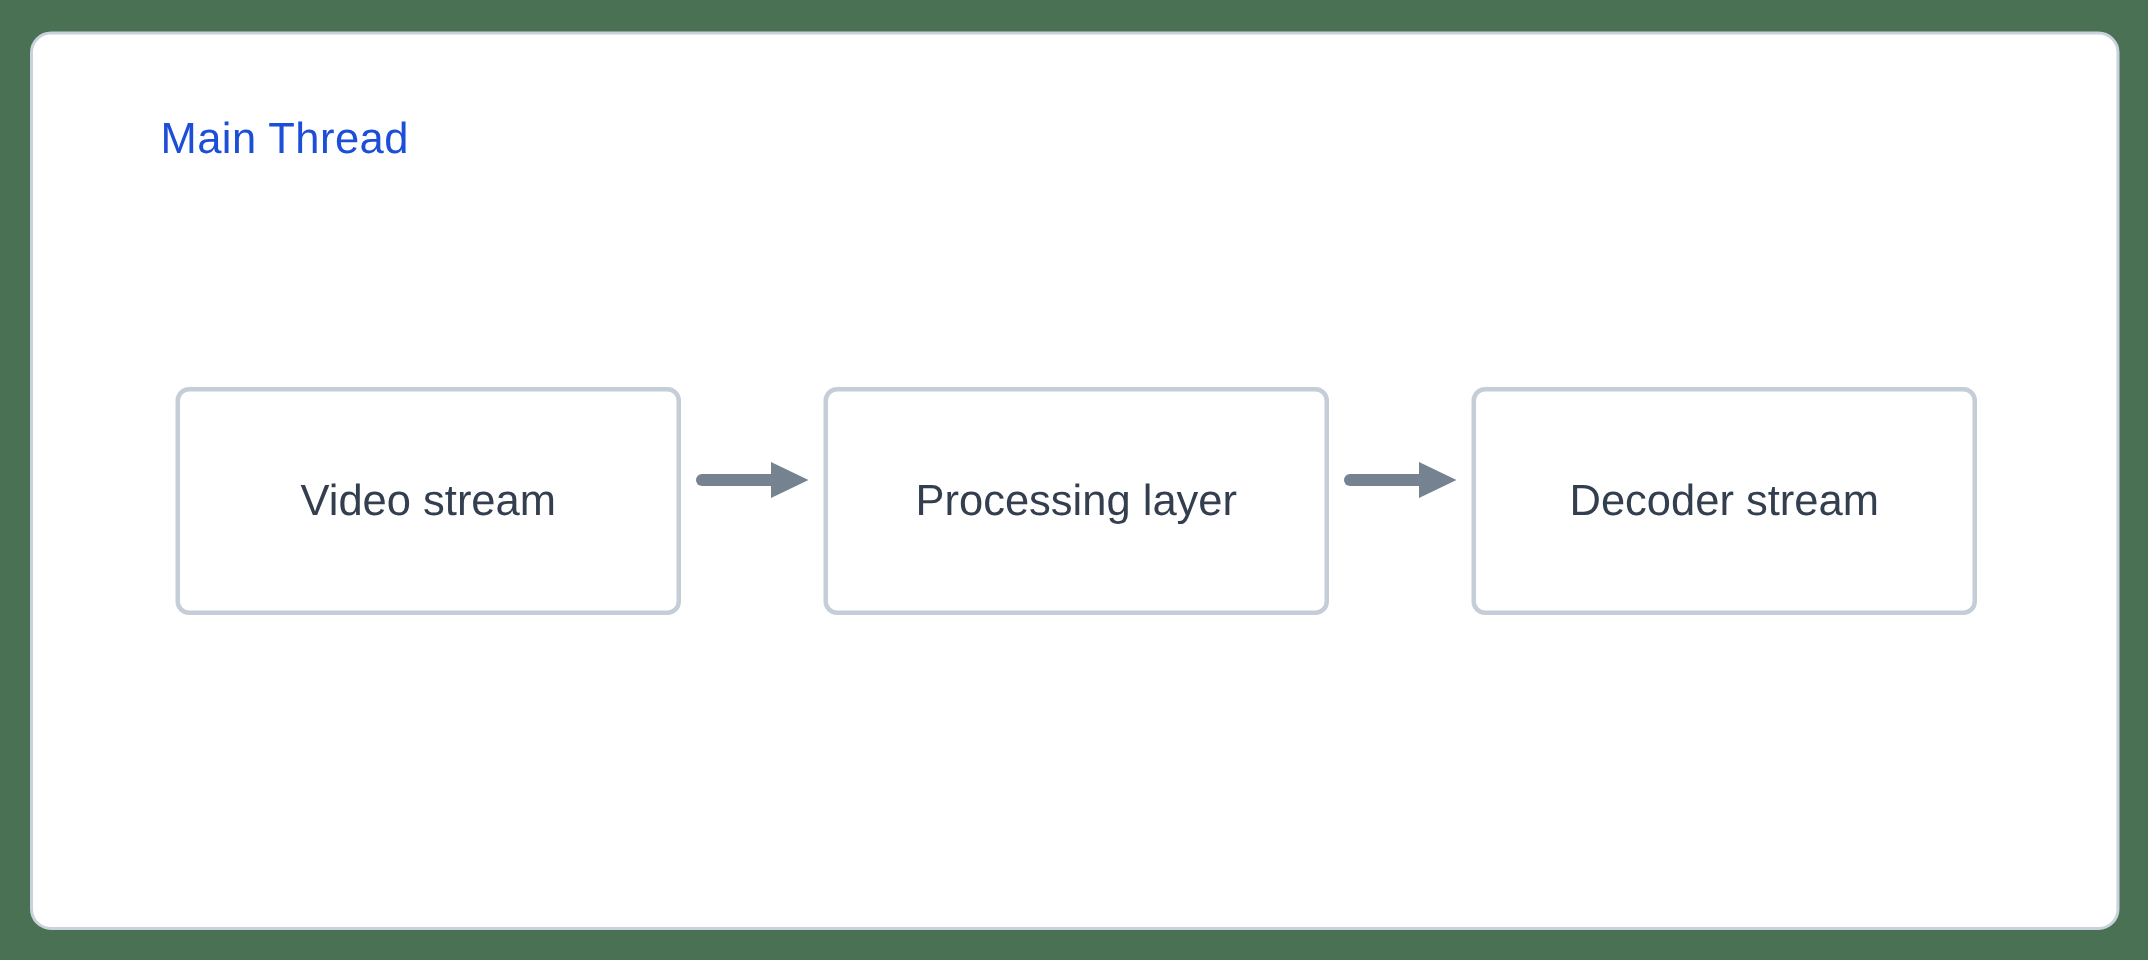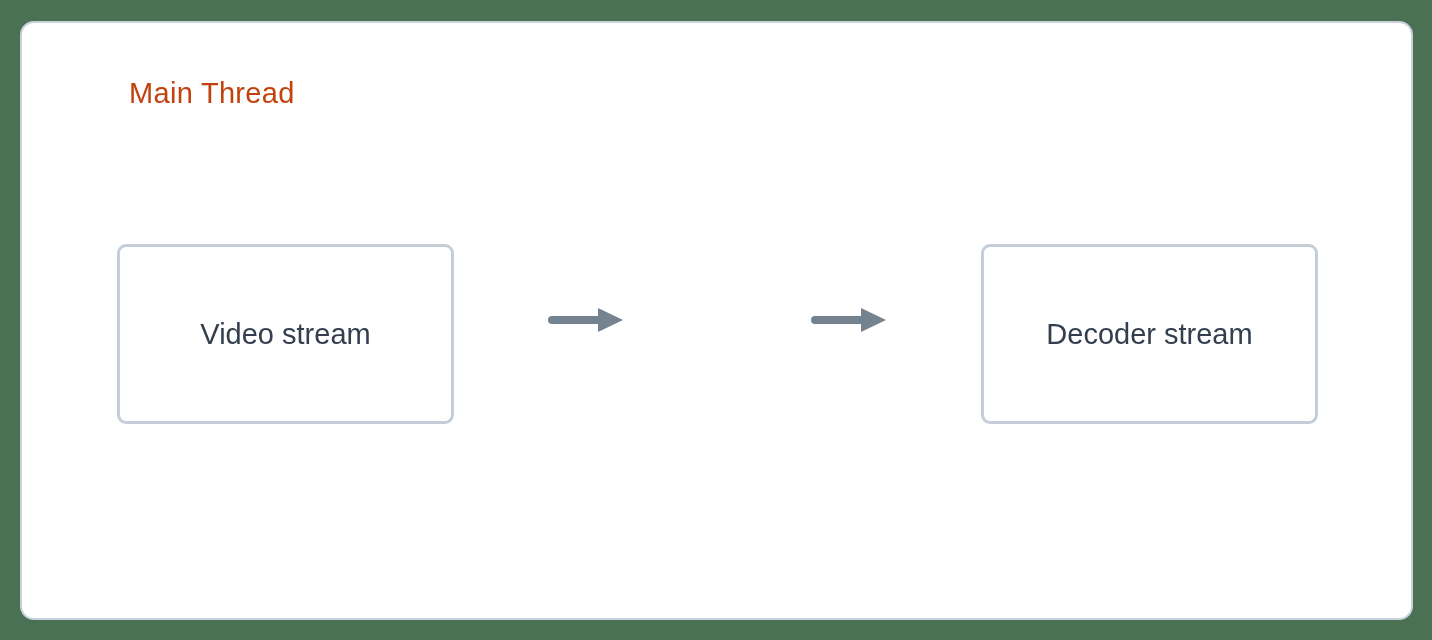--- a/index.html
+++ b/index.html
@@ -21,42 +21,42 @@
     left: 20px;
     top: 21px;
     width: 1389px;
     height: 595px;
     background: #ffffff;
     border: 2px solid #c9d2dc;
     border-radius: 14px;
   }
   .cluster-title {
     position: absolute;
-    left: 107px;
+    left: 85px;
     top: 54px;
     font-size: 29px;
     font-weight: 500;
     letter-spacing: 0.3px;
-    color: #c2410c;
+    color: #1d4ed8;
     white-space: nowrap;
   }
   .flow-row {
     position: absolute;
     left: 95px;
     top: 207px;
     width: 1201px;
     height: 180px;
     display: flex;
     align-items: center;
     justify-content: space-between;
   }
   .node {
     box-sizing: border-box;
     width: 337px;
-    height: 180px;
+    height: 152px;
     background: #ffffff;
     border: 3px solid #c5ced8;
     border-radius: 9px;
     display: flex;
     align-items: center;
     justify-content: center;
     margin-top: 28px;
   }
   .node-label {
     font-size: 29px;
@@ -87,20 +87,23 @@
         <span class="node-label">Video stream</span>
       </div>
 
       <div class="edge">
         <svg width="78" height="32" viewBox="0 0 78 32" aria-hidden="true">
           <line x1="5" y1="16" x2="53" y2="16" stroke="#75828f" stroke-width="8" stroke-linecap="round"></line>
           <polygon points="51,4 76,16 51,28" fill="#75828f"></polygon>
         </svg>
       </div>
 
+      <div class="node">
+        <span class="node-label">Processing layer</span>
+      </div>
 
       <div class="edge">
         <svg width="78" height="32" viewBox="0 0 78 32" aria-hidden="true">
           <line x1="5" y1="16" x2="53" y2="16" stroke="#75828f" stroke-width="8" stroke-linecap="round"></line>
           <polygon points="51,4 76,16 51,28" fill="#75828f"></polygon>
         </svg>
       </div>
 
       <div class="node">
         <span class="node-label">Decoder stream</span>

